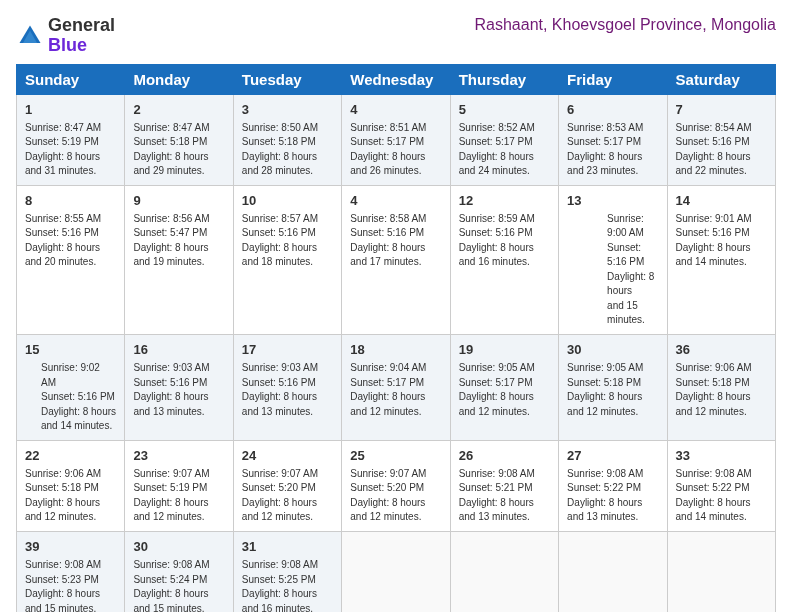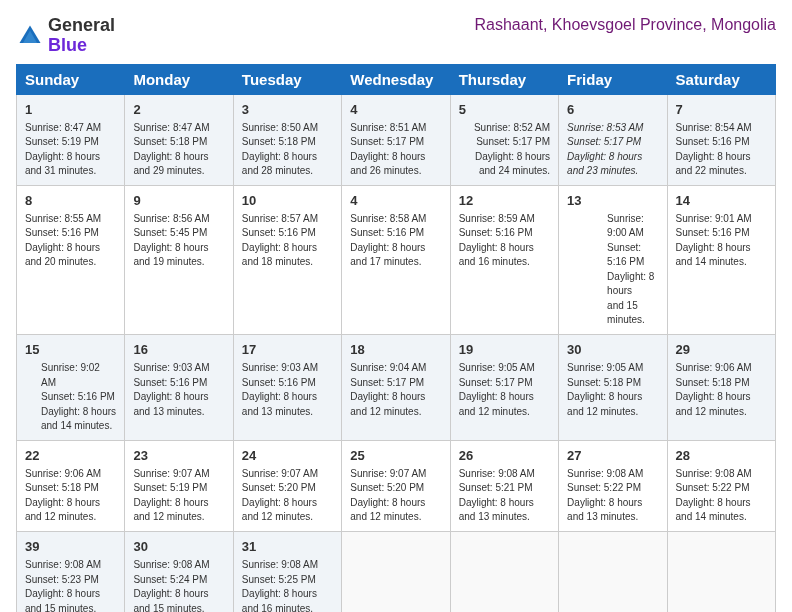--- a/index.html
+++ b/index.html
@@ -154,28 +154,28 @@
         </td>
         <td>
           <span class="day-number">4</span>
           <div class="day-info" style="white-space: pre-line;">Sunrise: 8:51 AM
 Sunset: 5:17 PM
 Daylight: 8 hours
 and 26 minutes.</div>
         </td>
         <td>
           <span class="day-number">5</span>
-          <div class="day-info" style="white-space: pre-line; text-align: right;">Sunrise: 8:52 AM
+          <div class="day-info" style="white-space: pre-line;">Sunrise: 8:52 AM
 Sunset: 5:17 PM
 Daylight: 8 hours
 and 24 minutes.</div>
         </td>
         <td>
           <span class="day-number">6</span>
-          <div class="day-info" style="white-space: pre-line; font-style: italic;">Sunrise: 8:53 AM
+          <div class="day-info" style="white-space: pre-line;">Sunrise: 8:53 AM
 Sunset: 5:17 PM
 Daylight: 8 hours
 and 23 minutes.</div>
         </td>
         <td>
           <span class="day-number">7</span>
           <div class="day-info" style="white-space: pre-line;">Sunrise: 8:54 AM
 Sunset: 5:16 PM
 Daylight: 8 hours
 and 22 minutes.</div>
@@ -185,21 +185,21 @@
         <td>
           <span class="day-number">8</span>
           <div class="day-info" style="white-space: pre-line;">Sunrise: 8:55 AM
 Sunset: 5:16 PM
 Daylight: 8 hours
 and 20 minutes.</div>
         </td>
         <td>
           <span class="day-number">9</span>
           <div class="day-info" style="white-space: pre-line;">Sunrise: 8:56 AM
-Sunset: 5:45 PM
+Sunset: 5:47 PM
 Daylight: 8 hours
 and 19 minutes.</div>
         </td>
         <td>
           <span class="day-number">10</span>
           <div class="day-info" style="white-space: pre-line;">Sunrise: 8:57 AM
 Sunset: 5:16 PM
 Daylight: 8 hours
 and 18 minutes.</div>
         </td>
@@ -269,21 +269,21 @@
 and 12 minutes.</div>
         </td>
         <td>
           <span class="day-number">30</span>
           <div class="day-info" style="white-space: pre-line;">Sunrise: 9:05 AM
 Sunset: 5:18 PM
 Daylight: 8 hours
 and 12 minutes.</div>
         </td>
         <td>
-          <span class="day-number">29</span>
+          <span class="day-number">36</span>
           <div class="day-info" style="white-space: pre-line;">Sunrise: 9:06 AM
 Sunset: 5:18 PM
 Daylight: 8 hours
 and 12 minutes.</div>
         </td>
       </tr>
       <tr>
         <td>
           <span class="day-number">22</span>
           <div class="day-info" style="white-space: pre-line;">Sunrise: 9:06 AM
@@ -320,21 +320,21 @@
 and 13 minutes.</div>
         </td>
         <td>
           <span class="day-number">27</span>
           <div class="day-info" style="white-space: pre-line;">Sunrise: 9:08 AM
 Sunset: 5:22 PM
 Daylight: 8 hours
 and 13 minutes.</div>
         </td>
         <td>
-          <span class="day-number">28</span>
+          <span class="day-number">33</span>
           <div class="day-info" style="white-space: pre-line;">Sunrise: 9:08 AM
 Sunset: 5:22 PM
 Daylight: 8 hours
 and 14 minutes.</div>
         </td>
       </tr>
       <tr>
         <td>
           <span class="day-number">39</span>
           <div class="day-info" style="white-space: pre-line;">Sunrise: 9:08 AM

